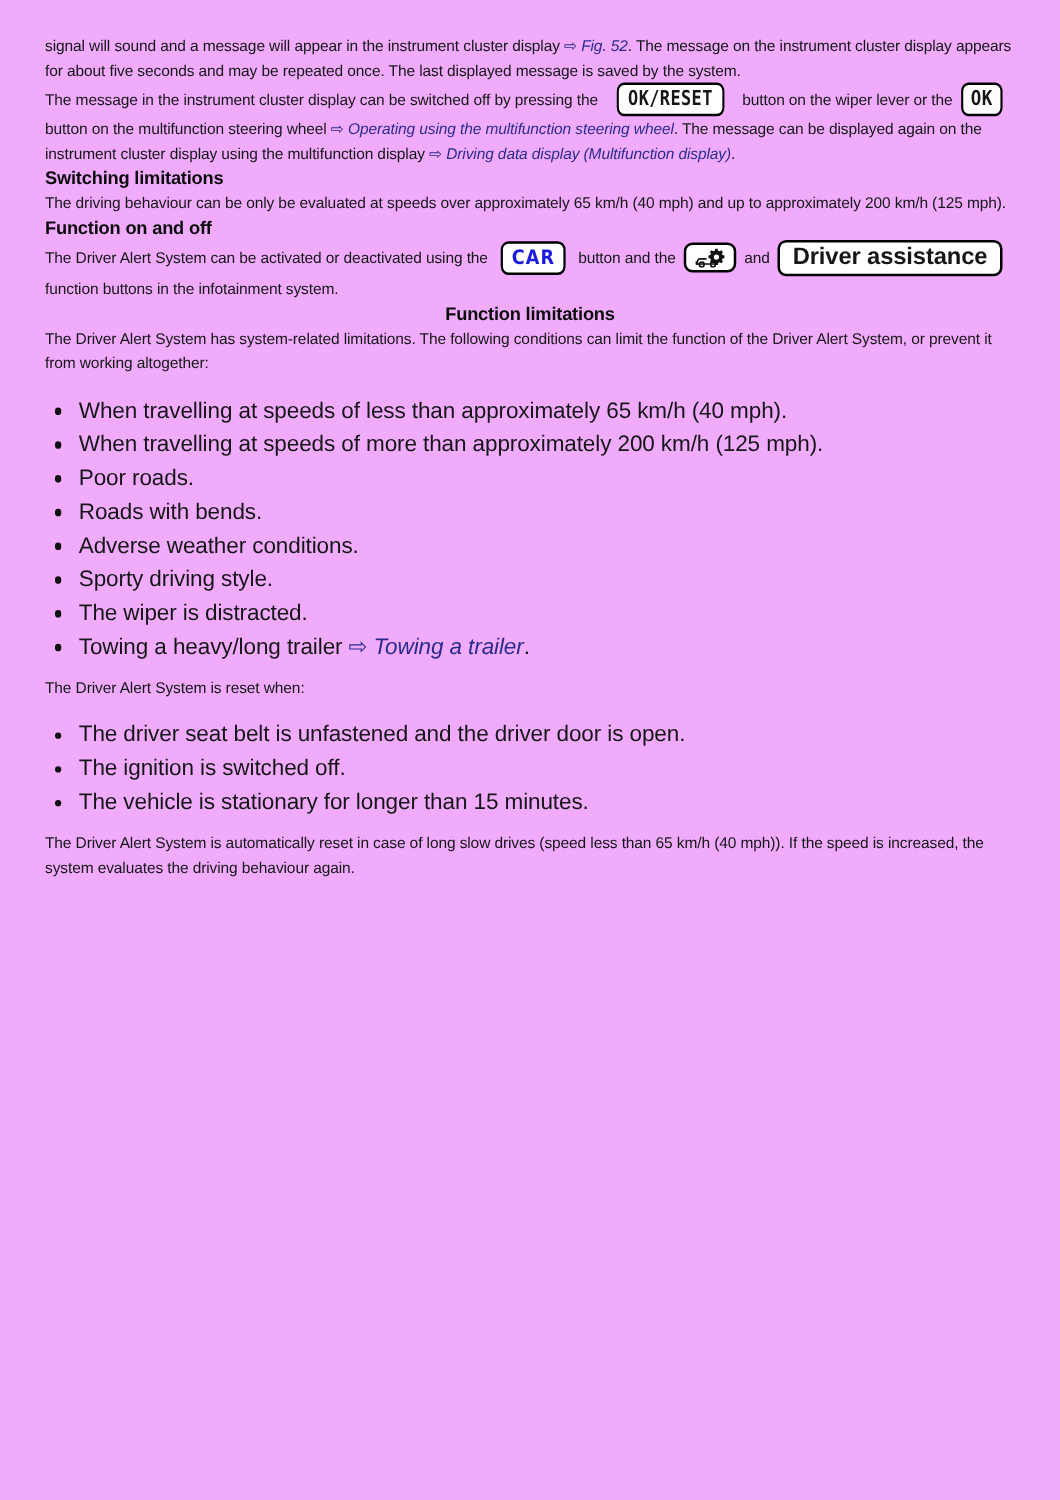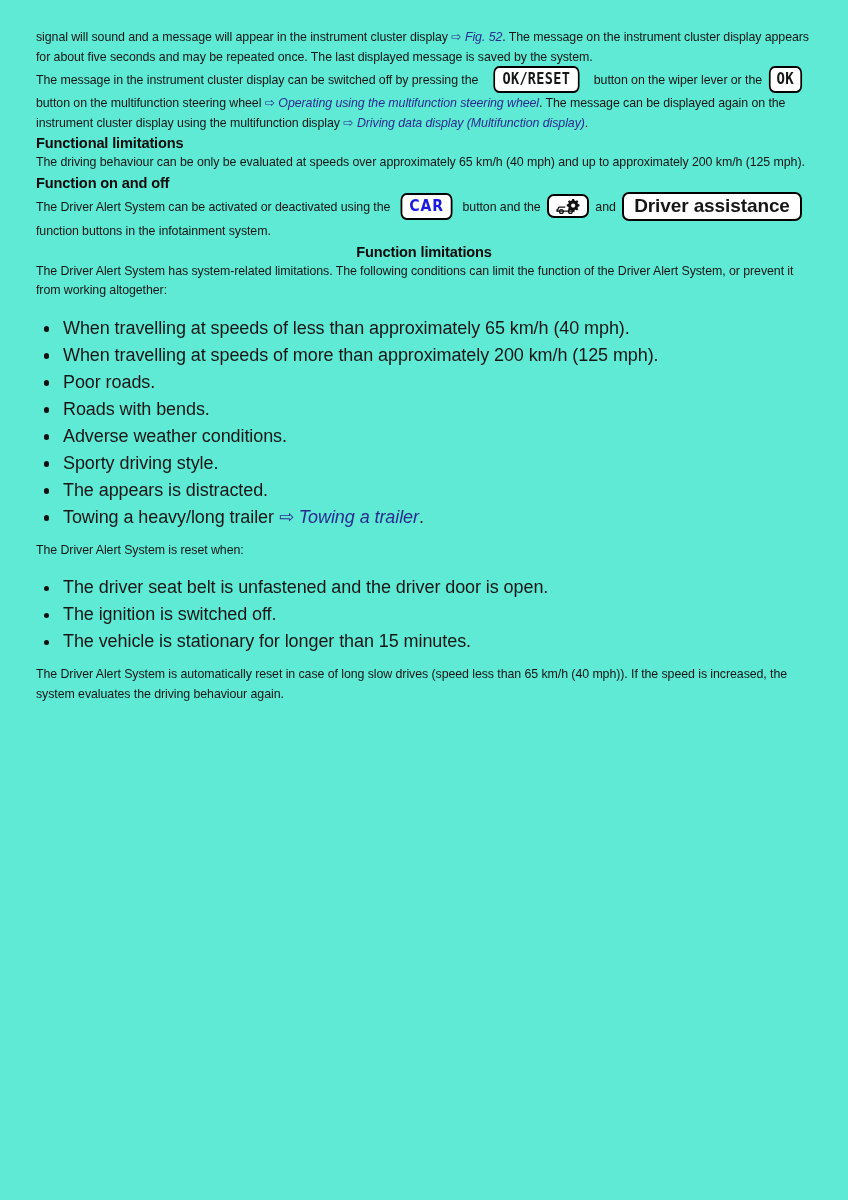--- a/index.html
+++ b/index.html
@@ -16,21 +16,21 @@
     color: #1a1a1a;
     overflow: hidden;
   }
 
   .page {
     position: absolute;
     left: 0;
     top: 0;
     width: 848px;
     height: 1200px;
-    background: #5eead4;
+    background: #f0abfc;
   }
 
   .content {
     position: absolute;
     left: 36px;
     top: 28px;
     width: 776px;
   }
 
   p.body-text {
@@ -173,21 +173,21 @@
   <div class="content">
 
     <p class="body-text">
       <span>signal will sound and a message will appear in the instrument cluster display </span><span class="arrow">⇨ </span><a class="link" href="#">Fig. 52</a><span>. The message on the instrument cluster display appears for about five seconds and may be repeated once. The last displayed message is saved by the system.</span>
     </p>
 
     <p class="body-text gap-para">
       <span>The message in the instrument cluster display can be switched off by pressing the </span><span class="btn-graphic btn-okreset">OK/RESET</span><span> button on the wiper lever or the </span><span class="btn-graphic btn-ok">OK</span><span> button on the multifunction steering wheel </span><span class="arrow">⇨ </span><a class="link" href="#">Operating using the multifunction steering wheel</a><span>. The message can be displayed again on the instrument cluster display using the multifunction display </span><span class="arrow">⇨ </span><a class="link" href="#">Driving data display (Multifunction display)</a><span>.</span>
     </p>
 
-    <h2 class="section-heading heading-block-a">Functional limitations</h2>
+    <h2 class="section-heading heading-block-a">Switching limitations</h2>
     <p class="body-text after-heading">The driving behaviour can be only be evaluated at speeds over approximately 65 km/h (40 mph) and up to approximately 200 km/h (125 mph).</p>
 
     <h2 class="section-heading heading-block-b">Function on and off</h2>
     <p class="body-text after-heading">
       <span>The Driver Alert System can be activated or deactivated using the </span><span class="btn-graphic btn-car">CAR</span><span> button and the </span><span class="btn-graphic btn-icon"><span><svg width="26" height="17" viewBox="0 0 26 17" aria-hidden="true">
         <g fill="none" stroke="#111" stroke-width="1.3" stroke-linejoin="round" stroke-linecap="round">
           <path d="M2.3 13.2 L3.4 10.0 Q3.7 9.1 4.7 9.1 L9.8 9.1"></path>
           <path d="M2.3 13.2 L19.0 13.2"></path>
           <path d="M2.3 13.2 L2.0 11.6"></path>
         </g>
@@ -203,21 +203,21 @@
 
     <div class="spacer-before-list"></div>
 
     <ul class="bullets">
       <li>When travelling at speeds of less than approximately 65 km/h (40 mph).</li>
       <li>When travelling at speeds of more than approximately 200 km/h (125 mph).</li>
       <li>Poor roads.</li>
       <li>Roads with bends.</li>
       <li>Adverse weather conditions.</li>
       <li>Sporty driving style.</li>
-      <li>The appears is distracted.</li>
+      <li>The wiper is distracted.</li>
       <li>
         <span>Towing a heavy/long trailer </span><span class="arrow">⇨ </span><a class="link" href="#">Towing a trailer</a><span>.</span>
       </li>
     </ul>
 
     <div class="spacer-after-list"></div>
 
     <p class="body-text">The Driver Alert System is reset when:</p>
 
     <div class="spacer-before-list"></div>

